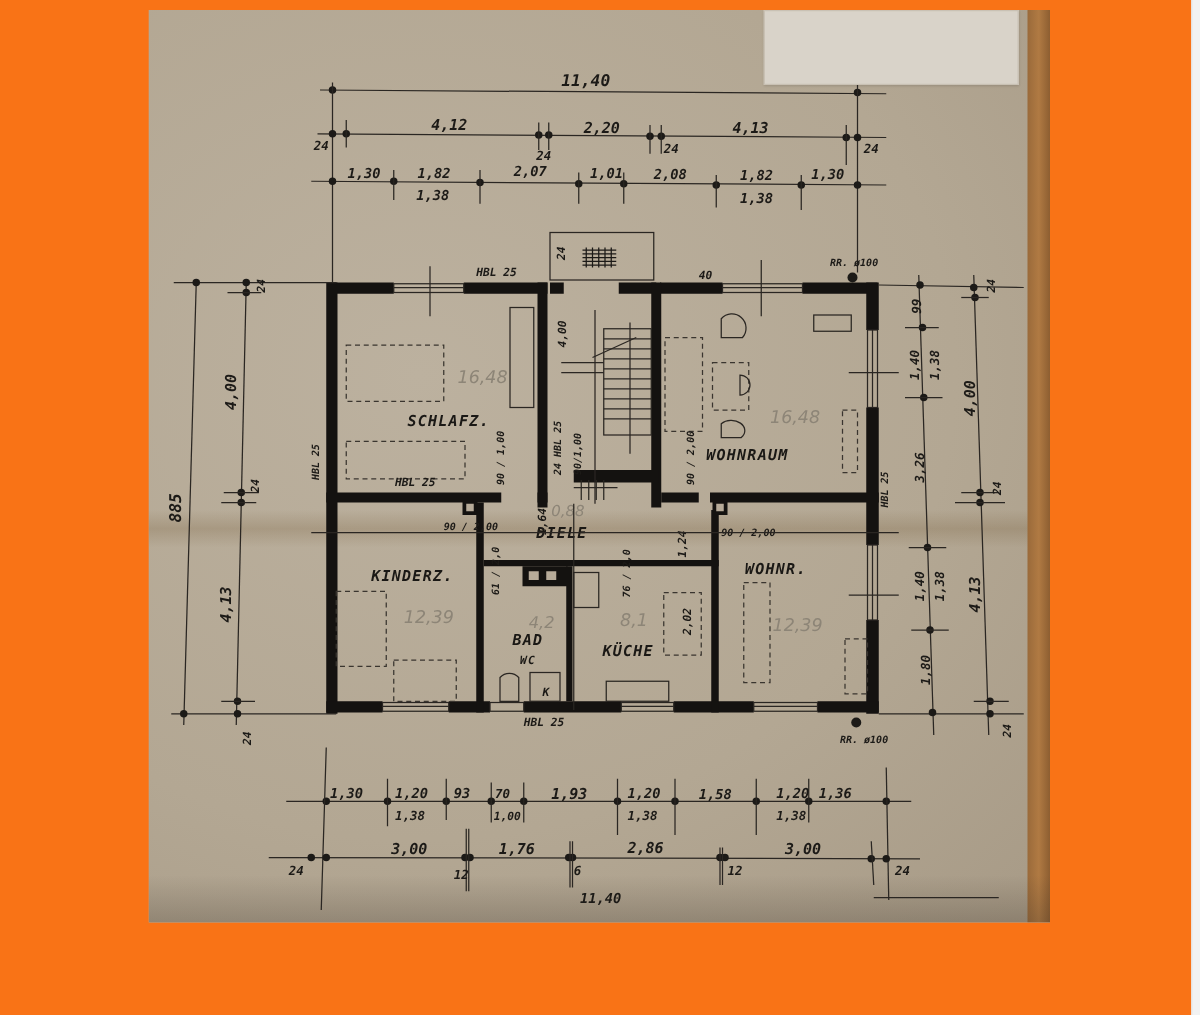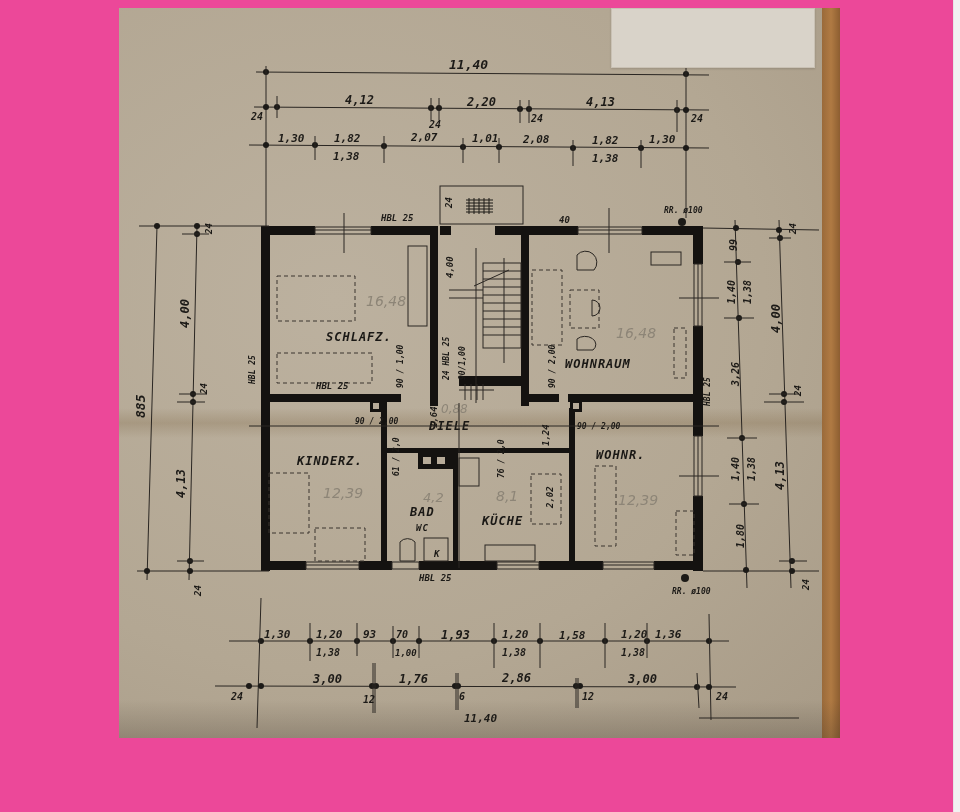--- a/index.html
+++ b/index.html
@@ -1,18 +1,18 @@
 <!DOCTYPE html>
 <html><head>
 <meta charset="utf-8">
 <style>
   html, body { margin:0; padding:0; }
   body { width:960px; height:812px; background:#ffffff; position:relative; overflow:hidden;
          font-family:"DejaVu Sans", sans-serif; }
-  .viewer { position:absolute; left:0; top:0; width:960px; height:812px; background:#ec4899; }
+  .viewer { position:absolute; left:0; top:0; width:960px; height:812px; background:#f97316; }
   .scrollbar { position:absolute; right:0; top:0; width:6px; height:812px; background:#f2f2f2; border-left:1px solid #e6e6e6; }
   .photo { position:absolute; left:119px; top:8px; width:721px; height:730px; background:#b7ab99; overflow:hidden; }
   .photo-bg { position:absolute; inset:0;
     background: radial-gradient(ellipse at 30% 40%, #bcb19f 0%, #b3a793 60%, #a79a86 100%); }
   .fold { position:absolute; left:0; top:400px; width:721px; height:30px;
     background: linear-gradient(180deg, rgba(0,0,0,0) 0%, rgba(120,95,60,0.25) 50%, rgba(0,0,0,0) 100%); }
   .wood { position:absolute; right:0; top:0; width:18px; height:730px;
     background: linear-gradient(90deg, #9a6a3a, #b07a43 50%, #8d5e31); }
   .bottom-shadow { position:absolute; left:0; bottom:0; width:721px; height:38px;
     background: linear-gradient(180deg, rgba(0,0,0,0) 0%, rgba(60,50,40,0.25) 100%); }

